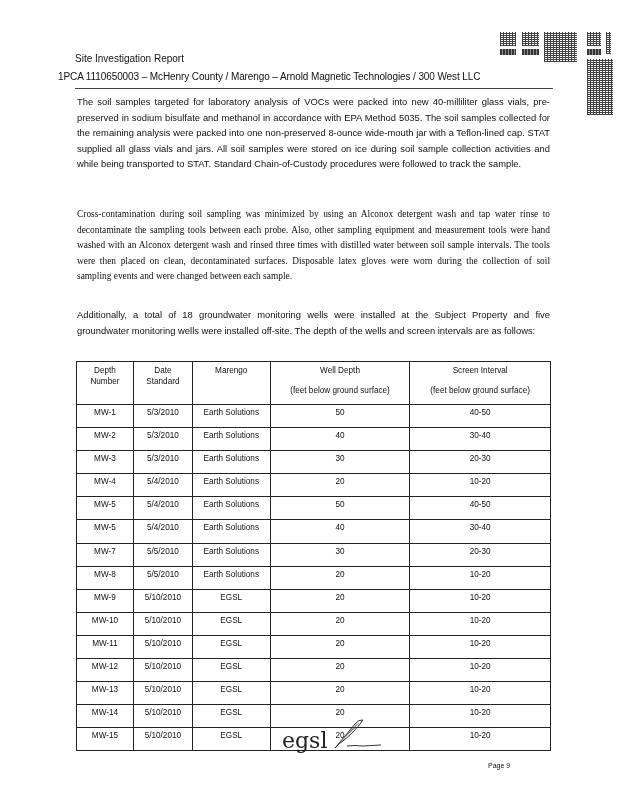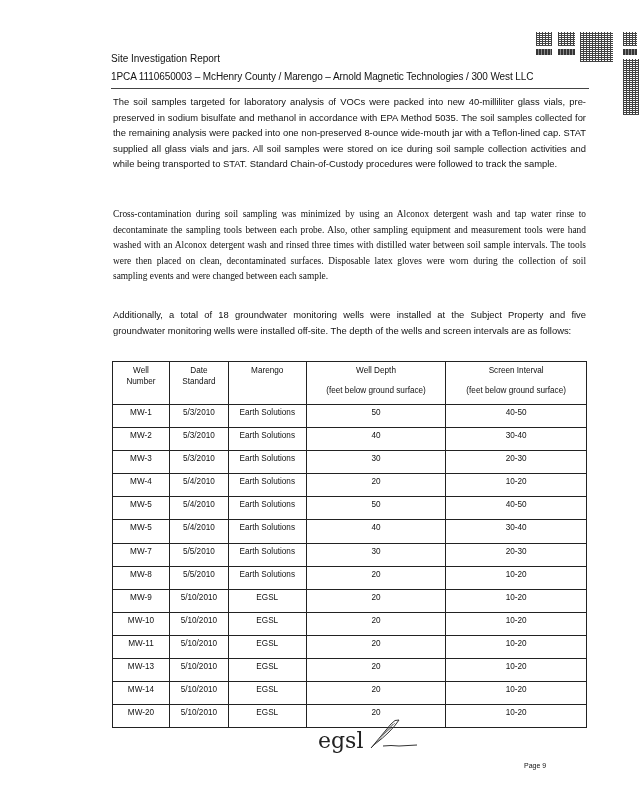--- a/index.html
+++ b/index.html
@@ -1,32 +1,32 @@
 <!DOCTYPE html>
 <html><head>
   <meta charset="utf-8">
   <style>
     html, body { margin: 0; padding: 0; background: #ffffff; }
     body {
       width: 639px; height: 800px; position: relative; overflow: hidden;
       font-family: "Liberation Sans", "DejaVu Sans", sans-serif;
       color: #111;
     }
-    .page { position: absolute; inset: 0; margin-left: 36px; }
+    .page { position: absolute; inset: 0; }
 
     
     .barcodes { position: absolute; left: 500px; top: 32px; width: 139px; height: 90px; }
     .bc { position: absolute; background:
       repeating-linear-gradient(90deg, #222 0 1px, transparent 1px 3px),
       repeating-linear-gradient(0deg, #222 0 1px, transparent 1px 2px);
       opacity: .85; }
     .bc.solid { background: repeating-linear-gradient(90deg, #111 0 2px, #777 2px 3px); }
 
     .header-title { position: absolute; left: 75px; top: 53px; font-size: 10px; }
-    .header-sub { position: absolute; left: 75px; top: 71px; font-size: 10px; letter-spacing: -0.1px; white-space: nowrap; }
+    .header-sub { position: absolute; left: 58px; top: 71px; font-size: 10px; letter-spacing: -0.1px; white-space: nowrap; }
     .header-rule { position: absolute; left: 75px; top: 88px; width: 478px; border-top: 1px solid #444; }
 
     .para { position: absolute; left: 77px; width: 473px; font-size: 9.4px; line-height: 15.5px; text-align: justify; }
     .p1 { top: 94px; }
     .p2 { top: 207px; font-family: Liberation Serif, serif; }
     .p3 { top: 307px; }
 
     table.wells {
       position: absolute; left: 76px; top: 361px; width: 475px;
       border-collapse: collapse; font-size: 8.2px;
@@ -72,21 +72,21 @@
   <table class="wells">
     <colgroup>
         <col class="c1">
         <col class="c2">
         <col class="c3">
         <col class="c4">
         <col class="c5">
       </colgroup>
     <thead>
       <tr>
-        <th><span>Well</span><br><span>Number</span></th>
+        <th><span>Depth</span><br><span>Number</span></th>
         <th><span>Date</span><br><span>Standard</span></th>
         <th><span>Marengo</span></th>
         <th><span>Well Depth</span><span class="sub">(feet below ground surface)</span></th>
         <th><span>Screen Interval</span><span class="sub">(feet below ground surface)</span></th>
       </tr>
     </thead>
     <tbody id="well-rows">
         <tr>
           <td>MW-1</td>
           <td>5/3/2010</td>
@@ -158,35 +158,42 @@
           <td>10-20</td>
         </tr>
         <tr>
           <td>MW-11</td>
           <td>5/10/2010</td>
           <td>EGSL</td>
           <td>20</td>
           <td>10-20</td>
         </tr>
         <tr>
+          <td>MW-12</td>
+          <td>5/10/2010</td>
+          <td>EGSL</td>
+          <td>20</td>
+          <td>10-20</td>
+        </tr>
+        <tr>
           <td>MW-13</td>
           <td>5/10/2010</td>
           <td>EGSL</td>
           <td>20</td>
           <td>10-20</td>
         </tr>
         <tr>
           <td>MW-14</td>
           <td>5/10/2010</td>
           <td>EGSL</td>
           <td>20</td>
           <td>10-20</td>
         </tr>
         <tr>
-          <td>MW-20</td>
+          <td>MW-15</td>
           <td>5/10/2010</td>
           <td>EGSL</td>
           <td>20</td>
           <td>10-20</td>
         </tr>
       </tbody>
   </table>
 
   <div class="logo">egsl</div>
   <svg class="quill" width="50" height="32" viewBox="0 0 50 32">

